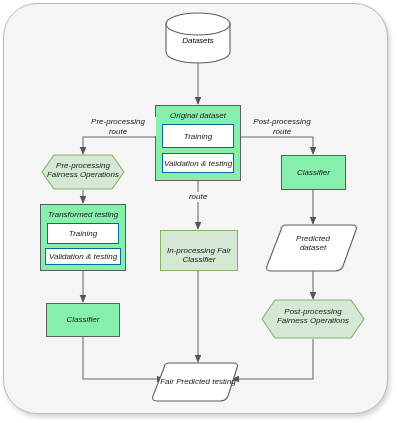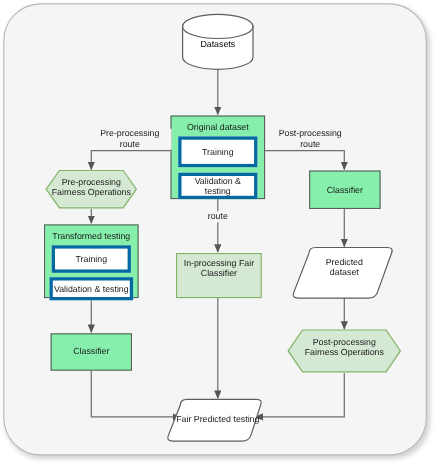--- a/index.html
+++ b/index.html
@@ -1,27 +1,27 @@
 <!DOCTYPE html>
 <html><head>
 <meta charset="utf-8">
 <style>
   html,body{margin:0;padding:0;background:#ffffff;}
   body{width:397px;height:423px;overflow:hidden;
        font-family:"Liberation Sans","DejaVu Sans",sans-serif;}
-  #canvas{position:relative;width:361px;height:423px;}
+  #canvas{position:relative;width:361px;height:423px;font-style:italic;}
   #frame{position:absolute;left:3px;top:3px;width:383px;height:409px;
          background:#f5f5f5;border:1px solid #b9b9b9;border-radius:34px;
          box-shadow:2px 3px 5px rgba(0,0,0,0.18);}
   svg.layer{position:absolute;left:0;top:0;width:397px;height:423px;}
   .node{position:absolute;box-sizing:border-box;display:flex;
         align-items:center;justify-content:center;text-align:center;
         color:#1a1a1a;line-height:1.18;}
   .plain{background:#86efac;border:1px solid #5d5d5d;}
-  .sub{background:#ffffff;border:3px solid #0369a1;}
+  .sub{background:#ffffff;border:1px solid #0369a1;}
   .lbl{position:absolute;background:#f5f5f5;color:#1a1a1a;
        text-align:center;line-height:1.2;}
   .cyl-txt{position:absolute;text-align:center;}
 </style>
 </head>
 <body>
 
 <div id="canvas">
 
   <div id="frame"></div>
@@ -105,21 +105,21 @@
          align-items:center;justify-content:center;font-size:8px;">Training</div>
     <div class="sub" style="margin:4px 4px 0 4px;height:15px;display:flex;
          align-items:center;justify-content:center;font-size:8px;">Validation &amp; testing</div>
   </div>
 
   <div class="node plain" style="left:46px;top:303px;width:74px;height:34px;
        font-size:8px;">Classifier</div>
 
   <div class="node" style="left:160px;top:230px;width:78px;height:41px;
        background:#d5e8d4;border:1px solid #82b366;display:block;
-       padding-top:4px;font-size:8px;">
+       padding-top:15px;font-size:8px;">
     <div>In-processing Fair</div>
     <div>Classifier</div>
   </div>
 
   <div class="node plain" style="left:281px;top:155px;width:65px;height:35px;
        font-size:8px;">Classifier</div>
 
   <svg class="layer" viewBox="0 0 397 423">
     <path d="M281,230 q0,-5 6,-5 L352,225 q6,0 4,5 L343,266 q-2,5 -8,5 L271,271
              q-6,0 -4,-5 Z" fill="#ffffff" stroke="#5d5d5d" stroke-width="1.1"></path>

